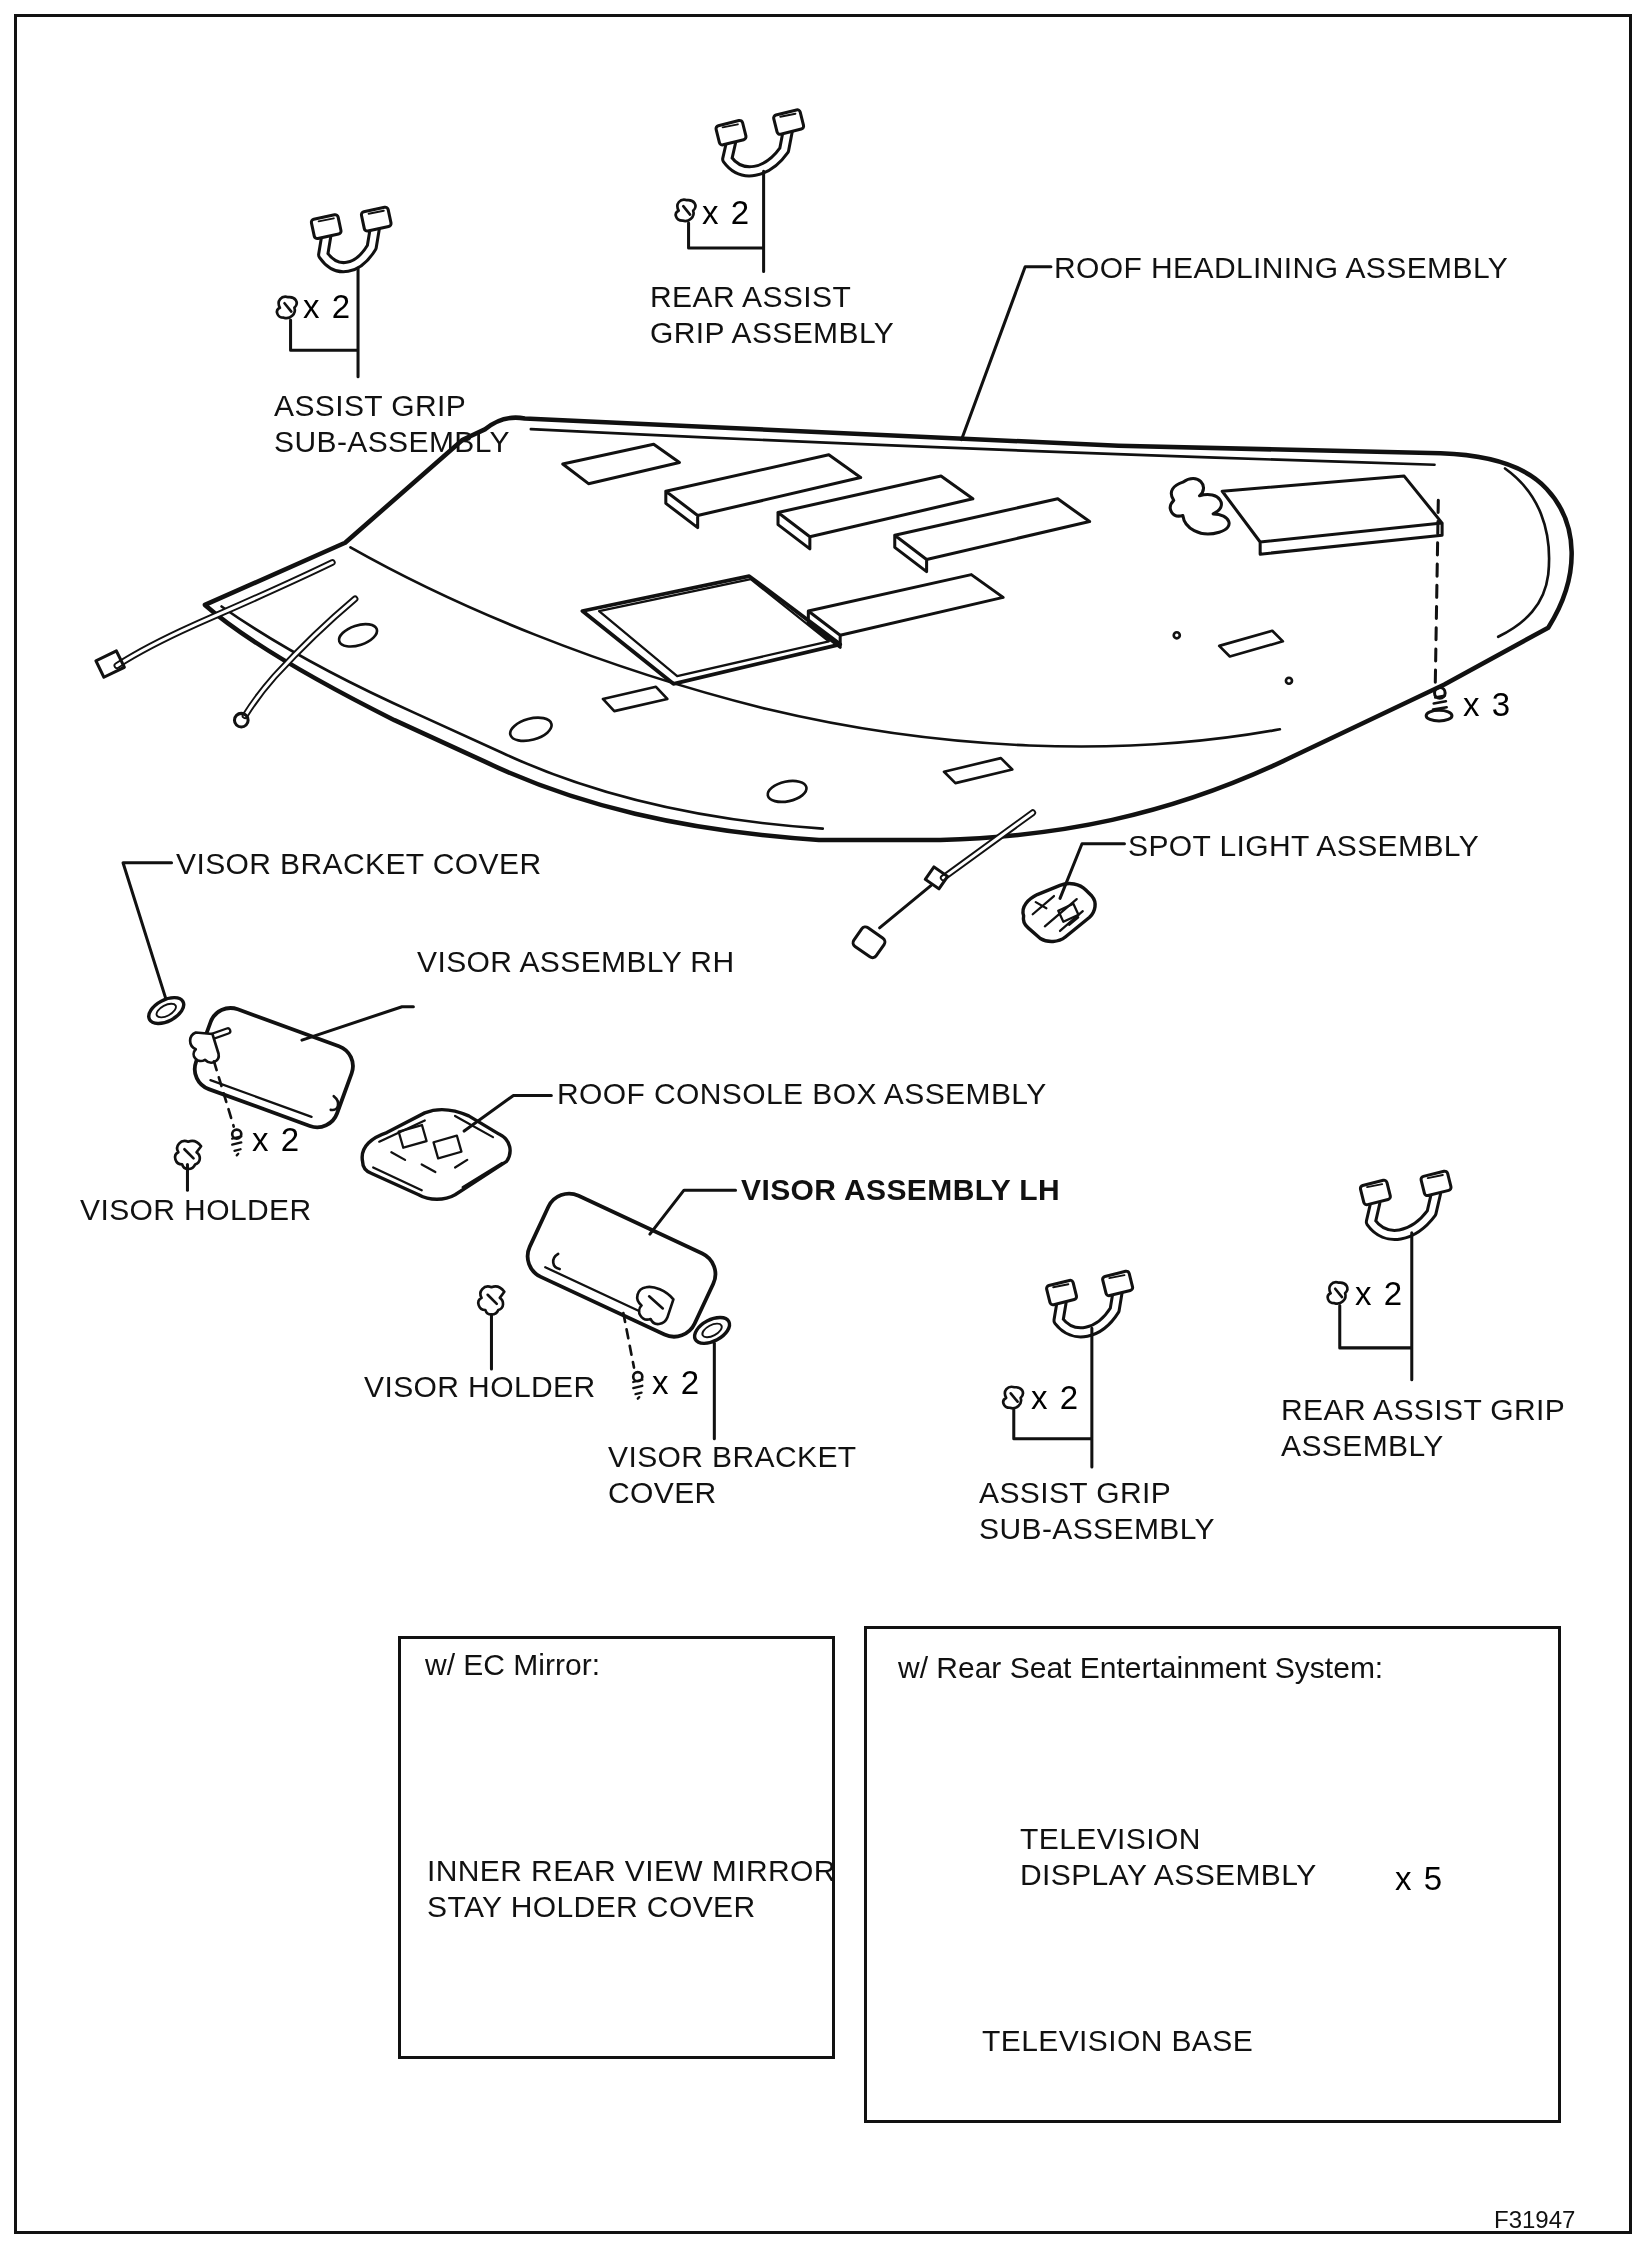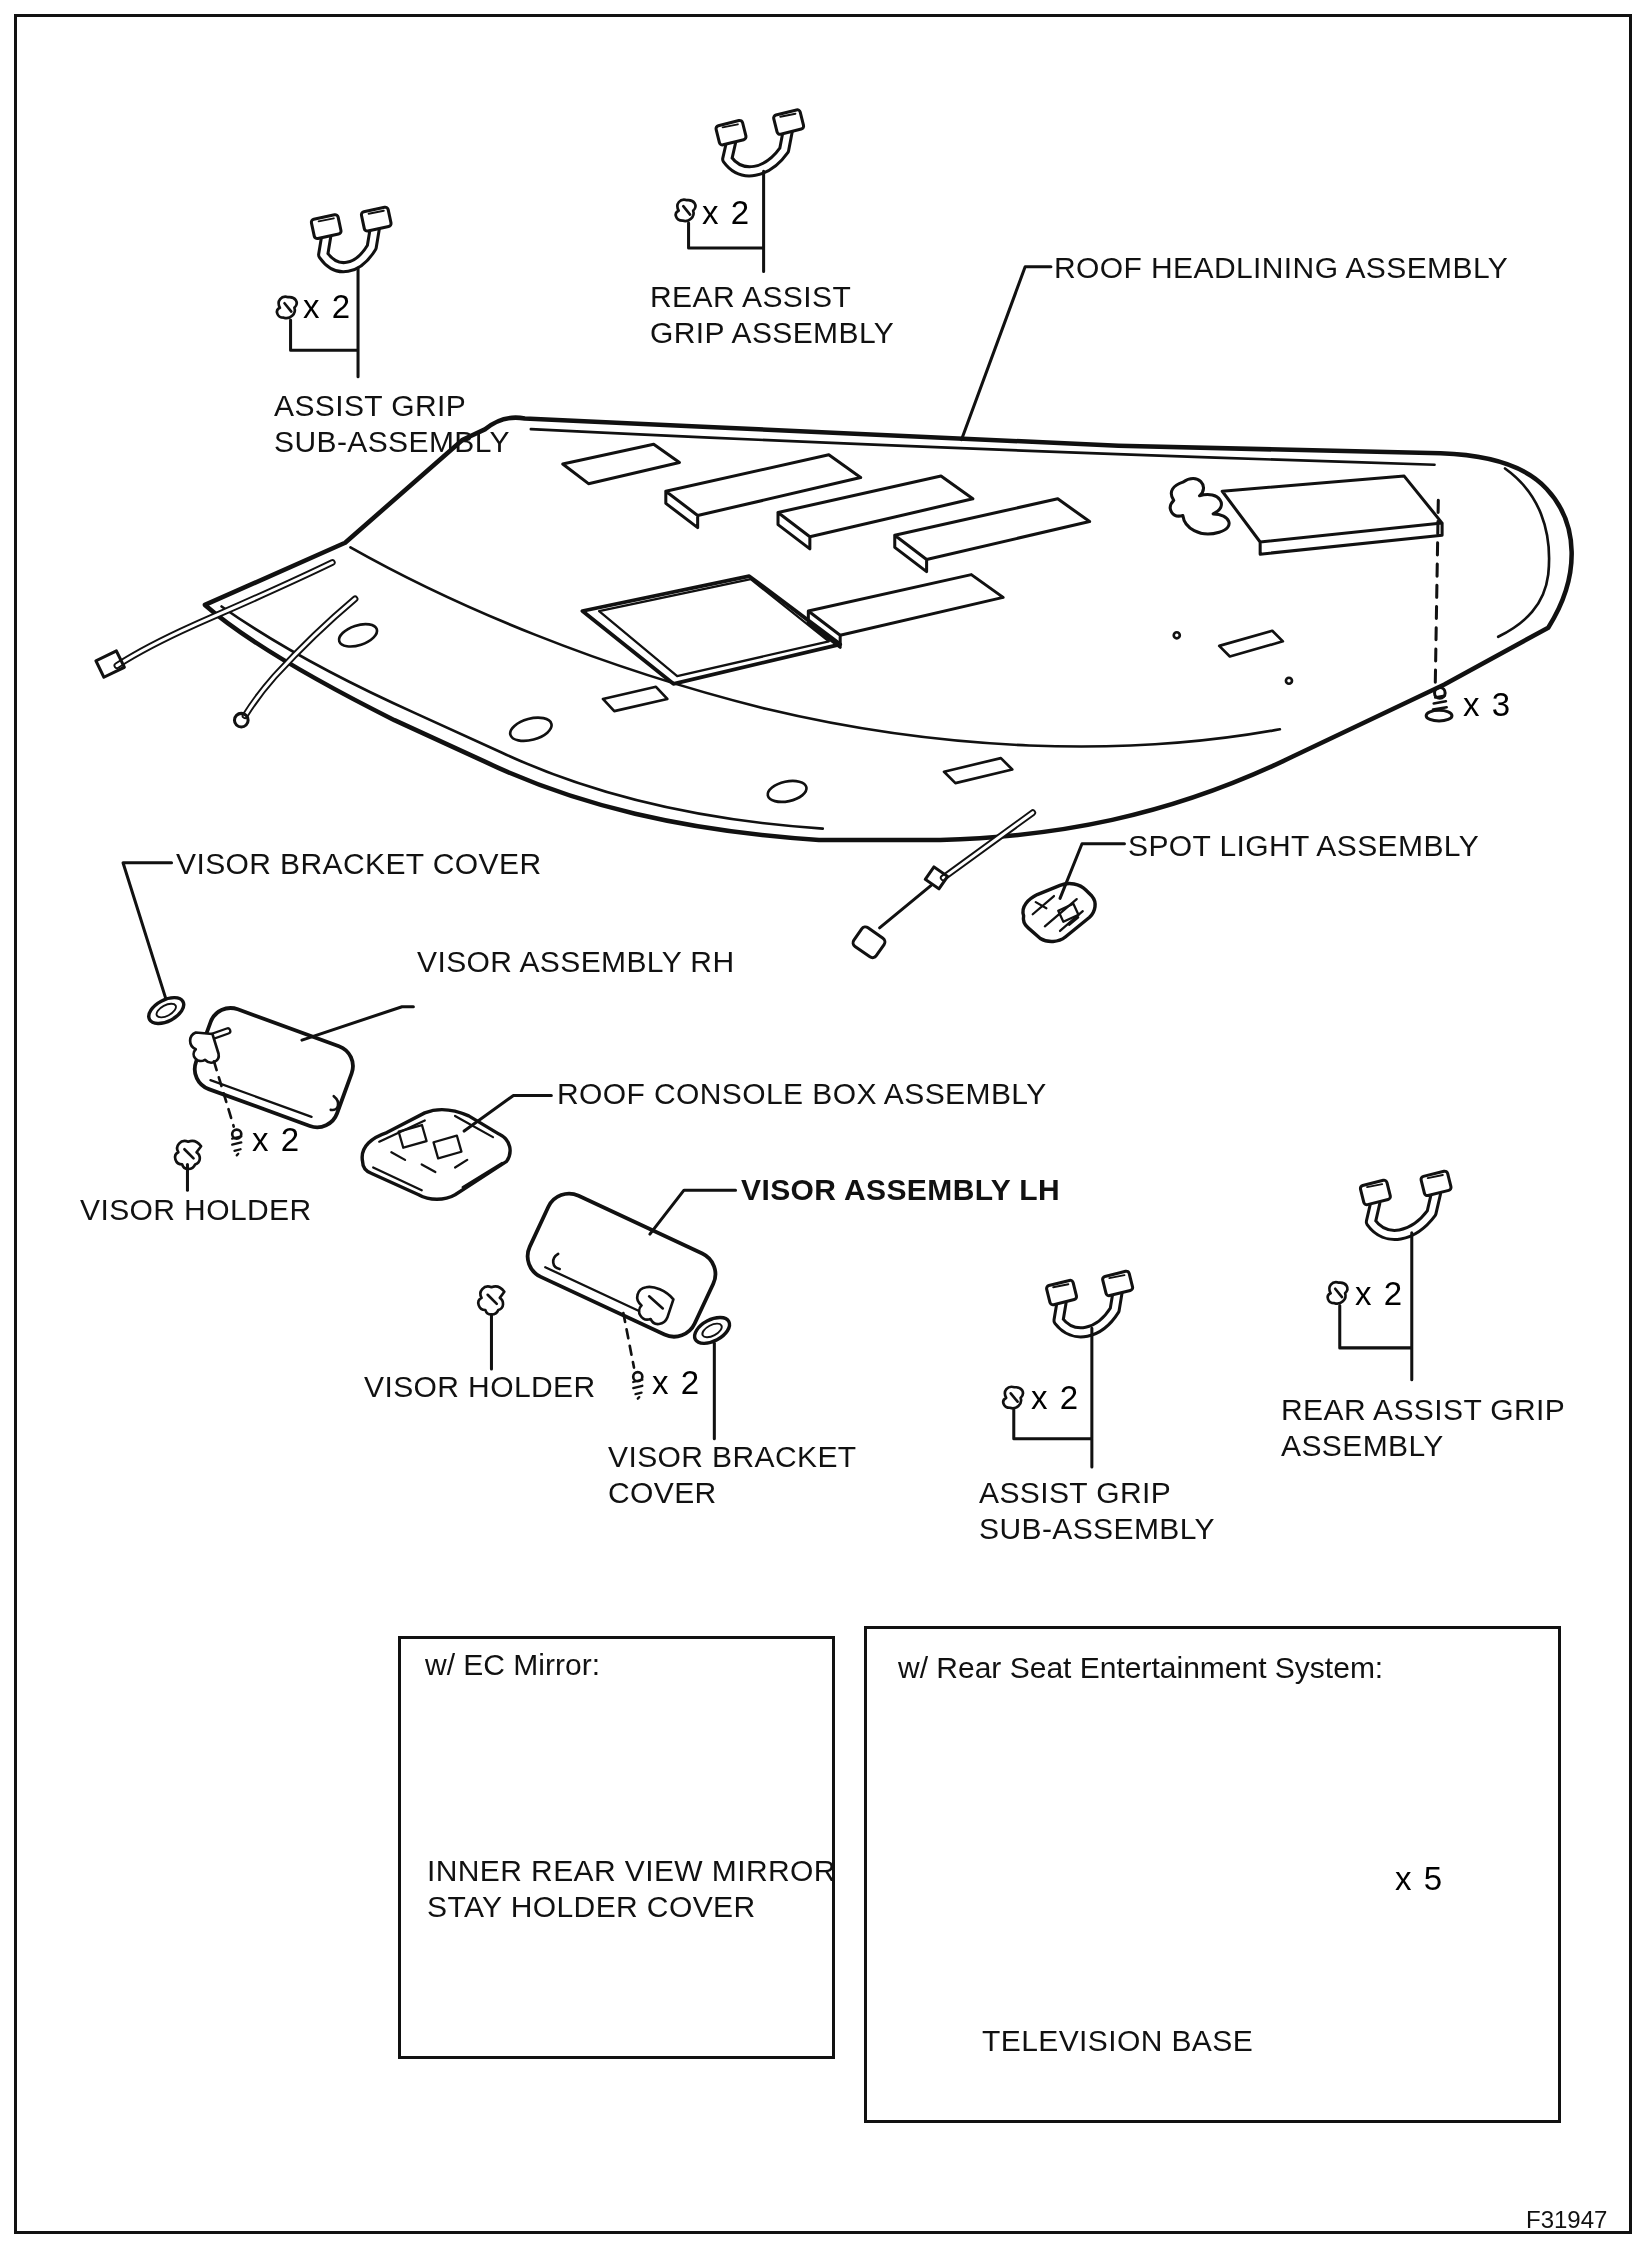--- a/index.html
+++ b/index.html
@@ -294,18 +294,20 @@
 ASSEMBLY</div>
   <div class="qty" style="left:1355px;top:1277px;">x 2</div>
 
   <div class="optbox" style="left:398px;top:1636px;width:437px;height:423px;"></div>
   <div class="boxtitle" style="left:425px;top:1647px;">w/ EC Mirror:</div>
   <div class="lbl" style="left:427px;top:1853px;">INNER REAR VIEW MIRROR
 STAY HOLDER COVER</div>
 
   <div class="optbox" style="left:864px;top:1626px;width:697px;height:497px;"></div>
   <div class="boxtitle" style="left:898px;top:1650px;">w/ Rear Seat Entertainment System:</div>
+  <div class="lbl" style="left:1020px;top:1821px;">TELEVISION
+DISPLAY ASSEMBLY</div>
   <div class="qty" style="left:1395px;top:1862px;">x 5</div>
   <div class="lbl" style="left:982px;top:2023px;">TELEVISION BASE</div>
 
-  <div class="figcode" style="left:1494px;top:2206px;margin-left:32px;">F31947</div>
+  <div class="figcode" style="left:1494px;top:2206px;">F31947</div>
 </div>
 
 
 </body></html>

